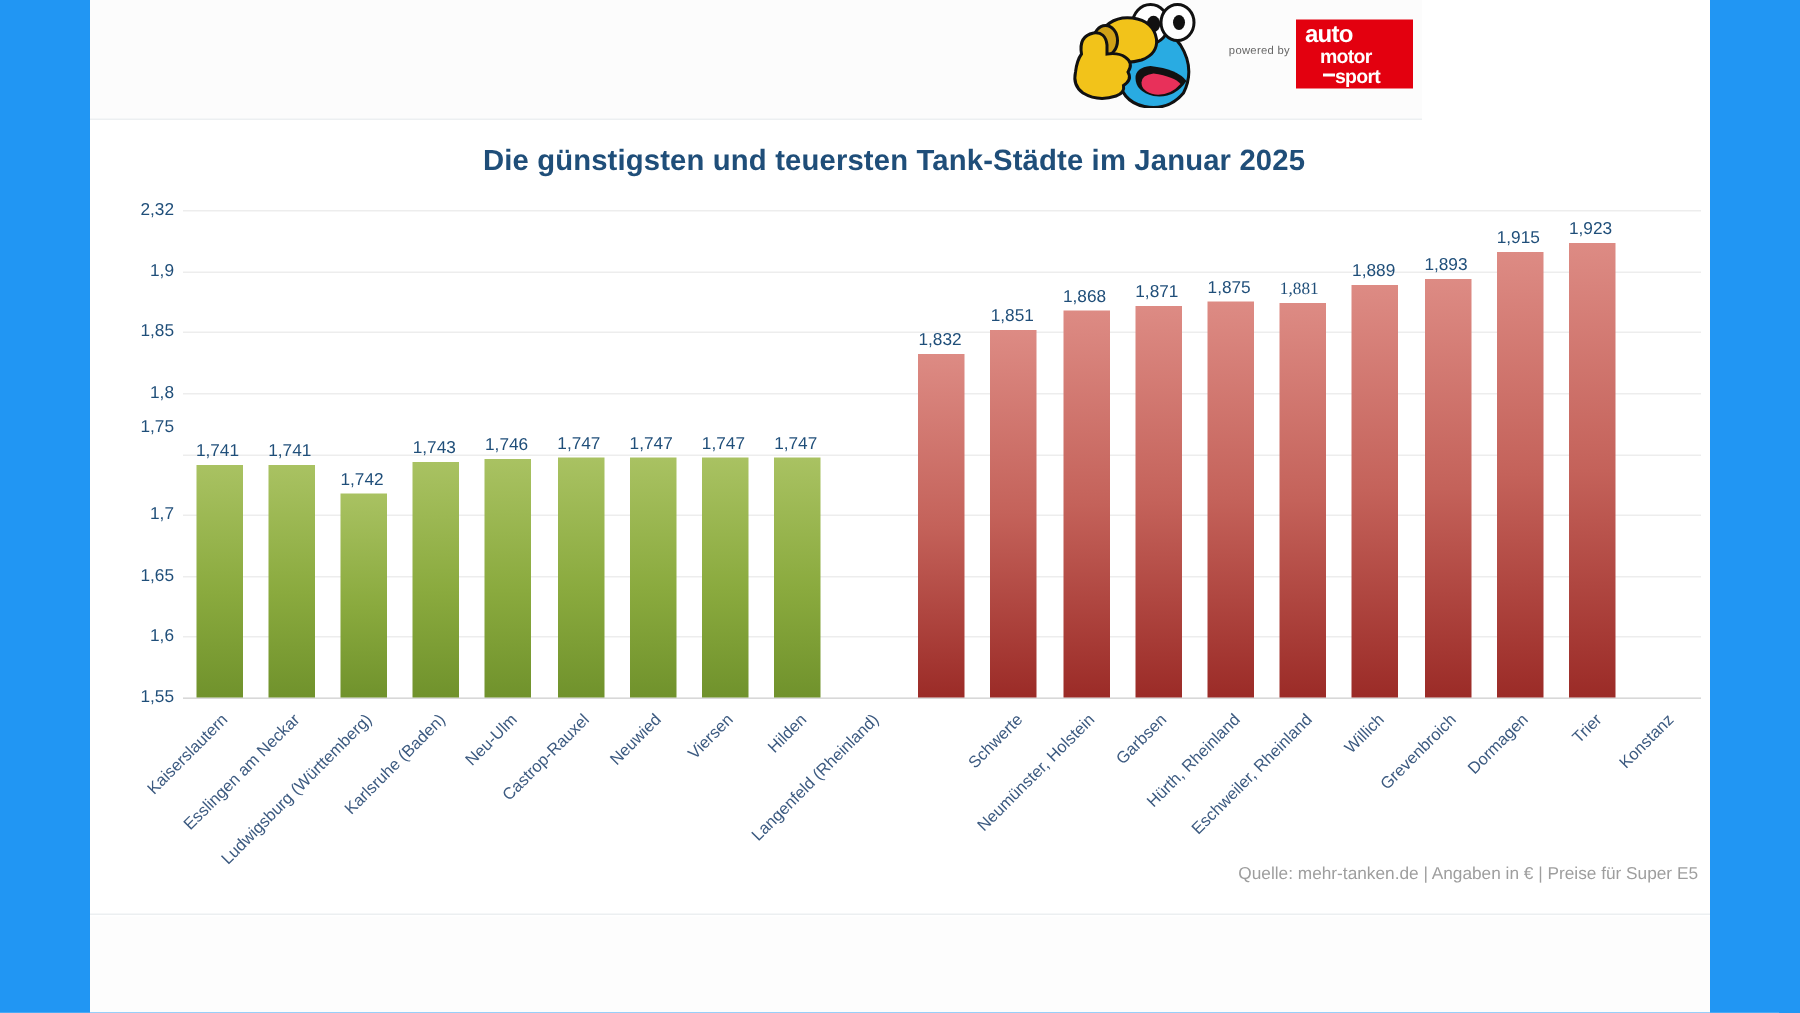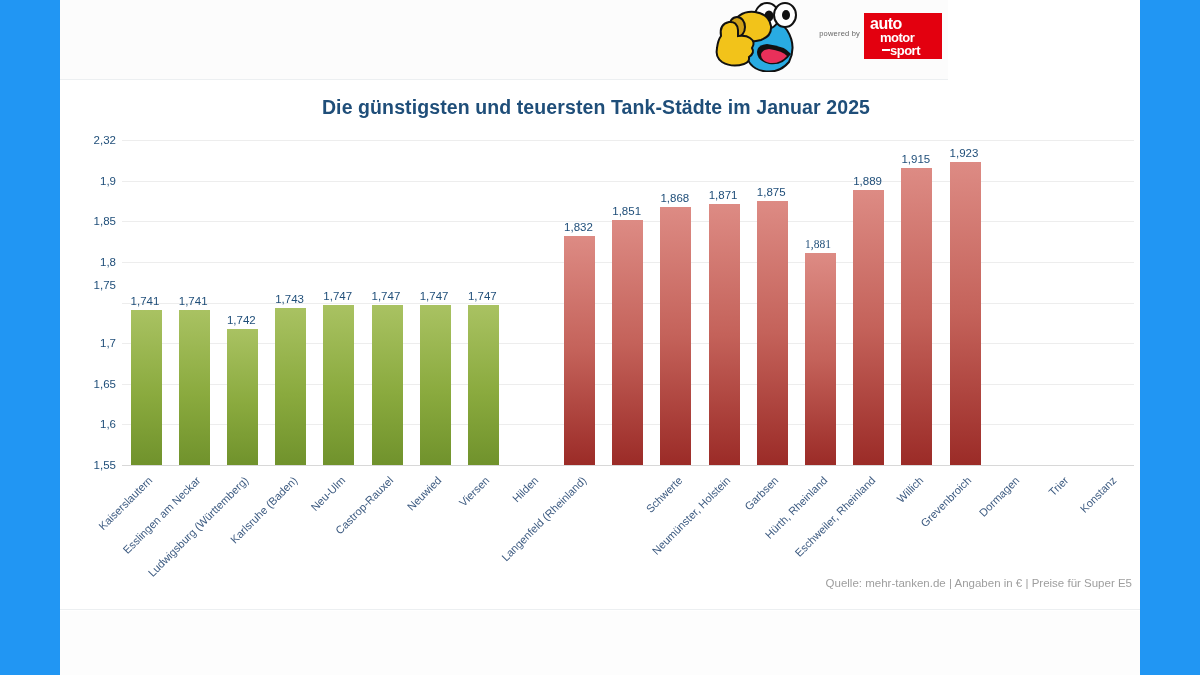--- a/index.html
+++ b/index.html
@@ -269,20 +269,25 @@
                 <div class="bar green" style="height: 136px; margin-top: 16px;">
                   <span class="bar-value">1,742</span>
                 </div>
               </div>
               <div class="bar-slot" style="width: 48.2px;">
                 <div class="bar green" style="height: 156.812px;">
                   <span class="bar-value">1,743</span>
                 </div>
               </div>
               <div class="bar-slot" style="width: 48.2px;">
+                <div class="bar green" style="height: 159.25px;">
+                  <span class="bar-value">1,746</span>
+                </div>
+              </div>
+              <div class="bar-slot" style="width: 48.2px;">
                 <div class="bar green" style="height: 160.062px;">
                   <span class="bar-value">1,747</span>
                 </div>
               </div>
               <div class="bar-slot" style="width: 48.2px;">
                 <div class="bar green" style="height: 160.062px;">
                   <span class="bar-value">1,747</span>
                 </div>
               </div>
               <div class="bar-slot" style="width: 48.2px;">
@@ -317,27 +322,32 @@
                 <div class="bar red" style="height: 260.812px;">
                   <span class="bar-value">1,871</span>
                 </div>
               </div>
               <div class="bar-slot" style="width: 48.2px;">
                 <div class="bar red" style="height: 264.062px;">
                   <span class="bar-value">1,875</span>
                 </div>
               </div>
               <div class="bar-slot" style="width: 48.2px;">
-                <div class="bar red" style="height: 212px; font-family: Liberation Serif, serif;">
+                <div class="bar red" style="height: 263px; font-family: Liberation Serif, serif;">
                   <span class="bar-value">1,881</span>
                 </div>
               </div>
               <div class="bar-slot" style="width: 48.2px;">
                 <div class="bar red" style="height: 275.438px;">
                   <span class="bar-value">1,889</span>
+                </div>
+              </div>
+              <div class="bar-slot" style="width: 48.2px;">
+                <div class="bar red" style="height: 278.688px;">
+                  <span class="bar-value">1,893</span>
                 </div>
               </div>
               <div class="bar-slot" style="width: 48.2px;">
                 <div class="bar red" style="height: 296.562px;">
                   <span class="bar-value">1,915</span>
                 </div>
               </div>
               <div class="bar-slot" style="width: 48.2px;">
                 <div class="bar red" style="height: 303.062px;">
                   <span class="bar-value">1,923</span>

